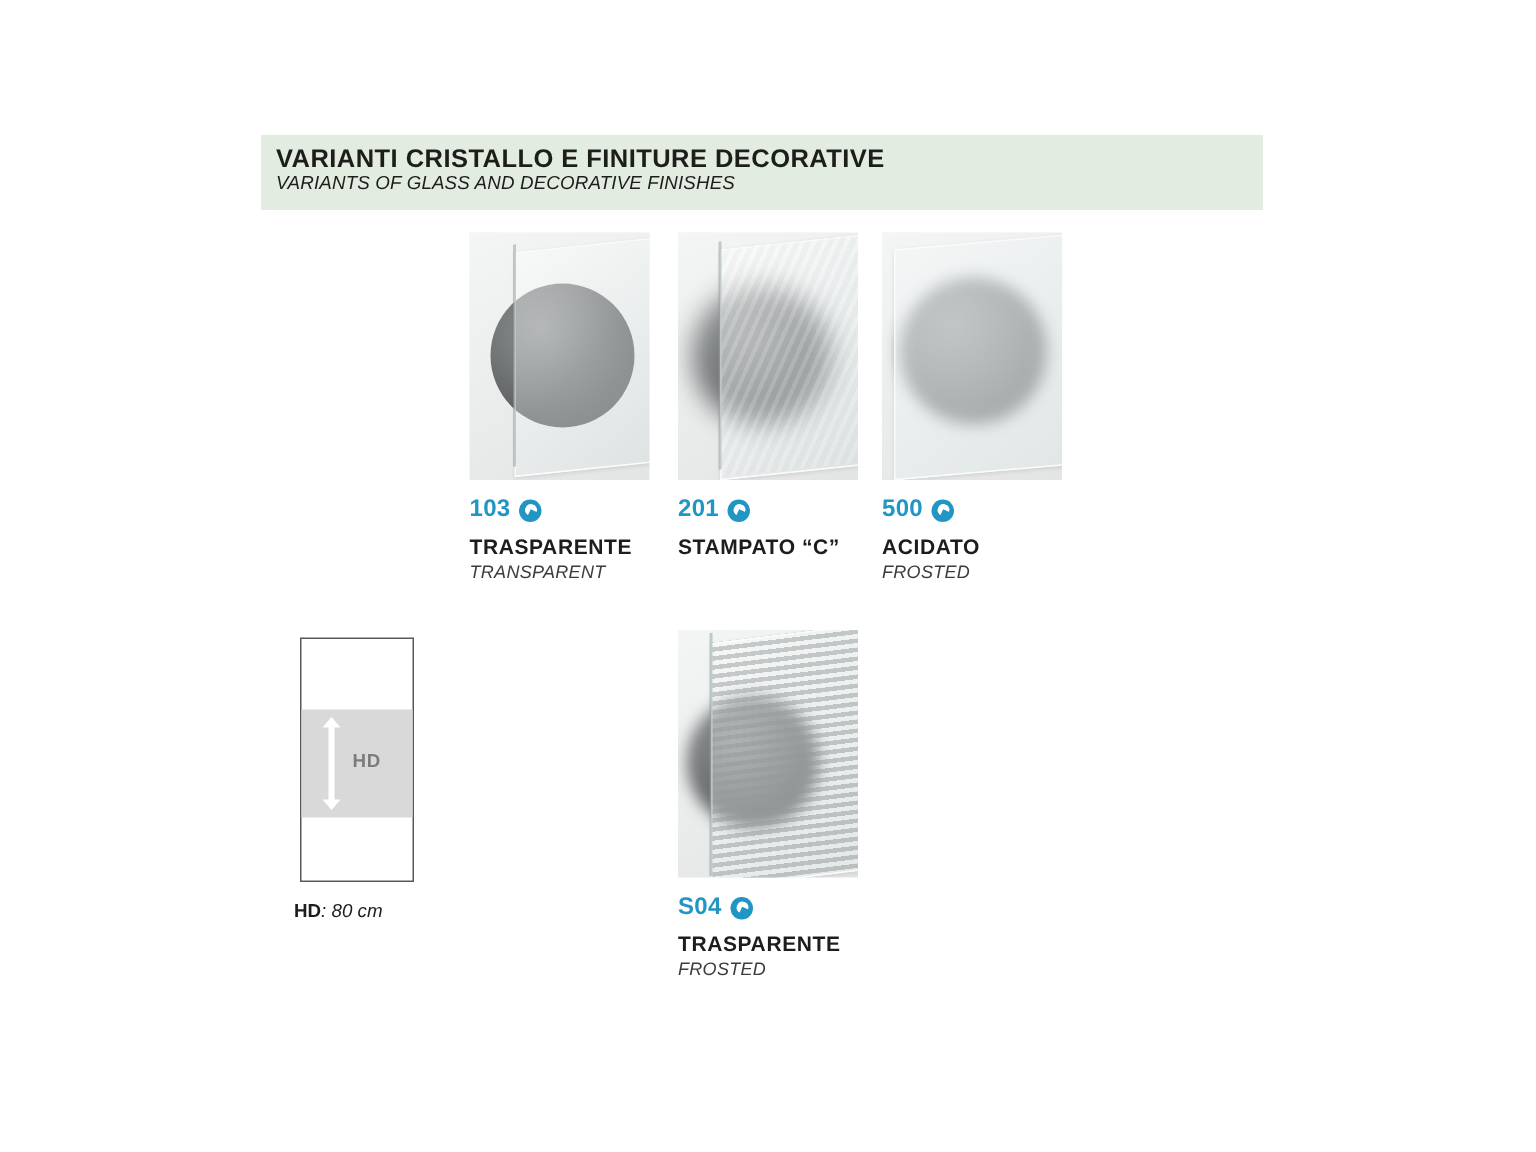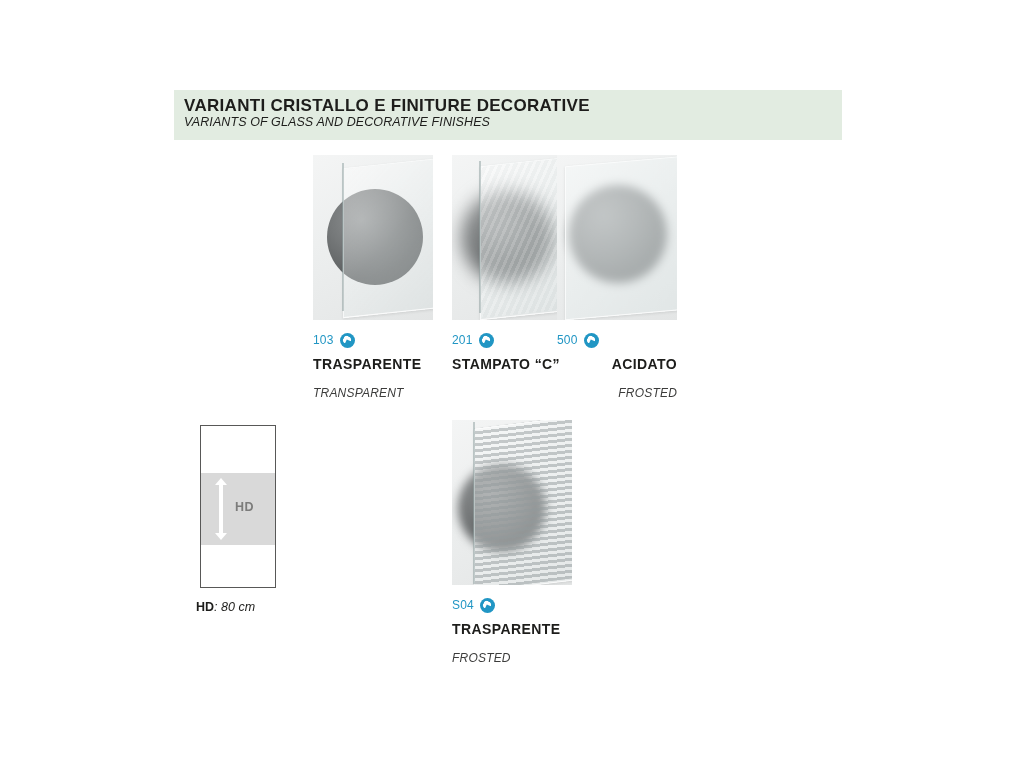--- a/index.html
+++ b/index.html
@@ -121,22 +121,22 @@
   }
 
   
   .code-line {
     display: flex;
     align-items: center;
     margin-top: 12px;
     height: 16px;
   }
   .code {
-    font-size: 12px;
-    font-weight: normal;
+    font-size: 16px;
+    font-weight: bold;
     color: #2196c4;
     letter-spacing: 0.2px;
   }
   .badge {
     display: inline-block;
     width: 15px;
     height: 15px;
     margin-left: 6px;
     border-radius: 50%;
     background: #2196c4;
@@ -154,21 +154,21 @@
   }
   .name {
     margin-top: 8px;
     font-size: 14px;
     font-weight: bold;
     color: #1d1d1b;
     letter-spacing: 0.4px;
     white-space: nowrap;
   }
   .name-en {
-    margin-top: 14px;
+    margin-top: 2px;
     font-size: 12px;
     font-style: italic;
     color: #3c3c3b;
     letter-spacing: 0.2px;
     white-space: nowrap;
   }
 
   
   .hd-box {
     position: absolute;
@@ -264,21 +264,21 @@
       <div class="pane-edge" style="left:27px; top:6px; width:2px; height:152px; transform: skewY(-6deg);"></div>
     </div>
     <div class="code-line">
       <span class="code">201</span>
       <span class="badge"></span>
     </div>
     <div class="name">STAMPATO “C”</div>
     <div class="name-en"></div>
   </div>
 
-  <div class="card" style="left:557px; top:155px;text-align:right;">
+  <div class="card" style="left:588px; top:155px;">
     <div class="thumb">
       <div class="bg-grad"></div>
       <div class="sphere blur-s" style="left:12px; top:30px; width:98px; height:98px;"></div>
       <div class="pane" style="left:8px; top:6px; width:118px; height:152px; background:linear-gradient(135deg, rgba(245,248,248,0.55), rgba(222,230,230,0.55)); transform: skewY(-5deg);"></div>
     </div>
     <div class="code-line">
       <span class="code">500</span>
       <span class="badge"></span>
     </div>
     <div class="name">ACIDATO</div>

